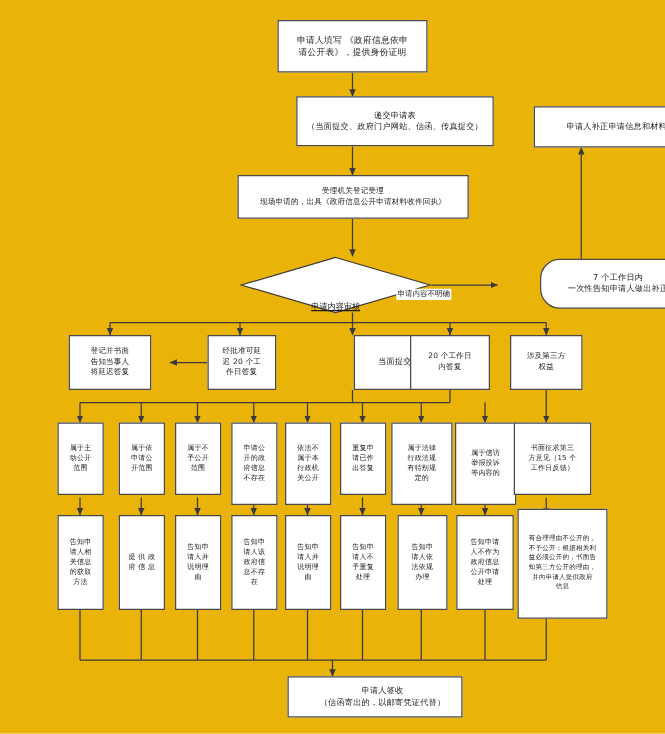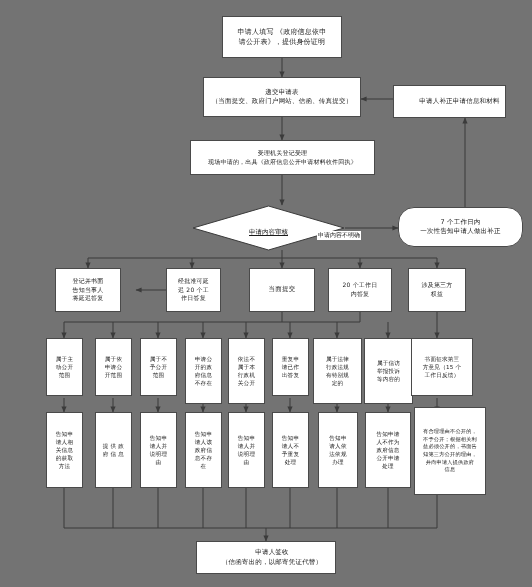--- a/index.html
+++ b/index.html
@@ -1,30 +1,30 @@
 <!DOCTYPE html>
 <html><head>
 <meta charset="utf-8">
 <style>
   html,body{margin:0;padding:0;background:#ffffff;}
   body{width:532px;height:587px;font-family:"DejaVu Sans","Liberation Sans",sans-serif;color:#1a1a1a;}
-  #canvas{position:relative;width:532px;height:587px;overflow:hidden;background:#737373;}
+  #canvas{position:relative;width:532px;height:587px;overflow:hidden;background:#eab308;}
   svg#wires{position:absolute;left:0;top:0;width:532px;height:587px;pointer-events:none;}
   .node{position:absolute;box-sizing:border-box;border:1px solid #4a4a4a;background:#ffffff;
         display:flex;align-items:center;justify-content:center;text-align:center;
         line-height:1.45;color:#1a1a1a;letter-spacing:.2px;}
   .node .txt{display:block;padding:0 3px;}
   .t7{font-size:7px;}
-  .t65{font-size:6.5px;}
+  .t65{font-size:6.5px;margin-left:34px;}
   .t6{font-size:6px;}
   .t55{font-size:5.6px;}
   .t5{font-size:5.2px;}
   .narrow .txt{padding:0 1px;}
   .diamond{position:absolute;}
-  .diamond .dlabel{position:absolute;left:0;top:4px;width:100%;height:100%;
+  .diamond .dlabel{position:absolute;left:0;top:17px;width:100%;height:100%;
         display:flex;align-items:center;justify-content:center;font-size:6.5px;text-decoration:underline;}
   .edgelabel{position:absolute;font-size:6px;color:#1a1a1a;white-space:nowrap;background:#fff;padding:0 1px;}
 </style>
 </head>
 <body>
 
 <div id="canvas">
 
   <svg id="wires" viewBox="0 0 532 587">
     <defs>

